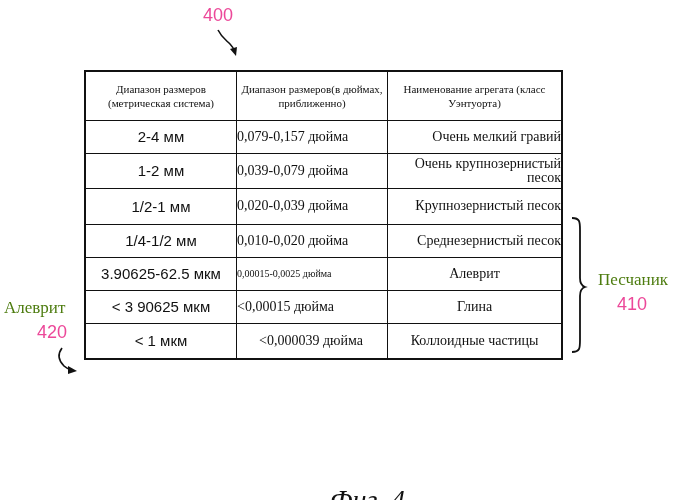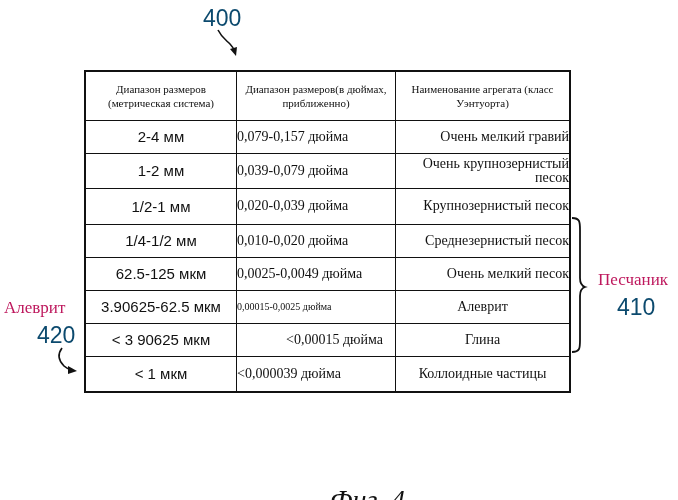--- a/index.html
+++ b/index.html
@@ -1,18 +1,18 @@
 <!DOCTYPE html>
 <html><head>
   <meta charset="utf-8">
   <style>
     html, body { margin: 0; padding: 0; background: #ffffff; }
     body { width: 678px; height: 500px; position: relative; overflow: hidden; color: #111; }
-    .ref-num { position: absolute; font-family: "Liberation Sans", sans-serif; font-size: 23px; color: #0c4a6e; }
-    .label-serif { position: absolute; font-family: "Liberation Serif", serif; font-size: 17px; color: #be185d; }
+    .ref-num { position: absolute; font-family: "Liberation Sans", sans-serif; font-size: 18px; color: #ec4899; }
+    .label-serif { position: absolute; font-family: "Liberation Serif", serif; font-size: 17px; color: #4d7c0f; }
     table.sizes {
       position: absolute; left: 84px; top: 70px;
       border-collapse: collapse;
       border: 2px solid #111;
     }
     table.sizes td, table.sizes th {
       border: 1.5px solid #111;
       padding: 0;
       vertical-align: middle;
     }
@@ -71,37 +71,32 @@
     <td class="c1">1/2-1 мм</td>
     <td class="c2">0,020-0,039 дюйма</td>
     <td class="c3 left">Крупнозернистый песок</td>
   </tr>
   <tr style="height:33px">
     <td class="c1">1/4-1/2 мм</td>
     <td class="c2">0,010-0,020 дюйма</td>
     <td class="c3 left">Среднезернистый песок</td>
   </tr>
   <tr style="height:33px">
-    <td class="c1">62.5-125 мкм</td>
-    <td class="c2">0,0025-0,0049 дюйма</td>
-    <td class="c3 left">Очень мелкий песок</td>
-  </tr>
-  <tr style="height:33px">
     <td class="c1">3.90625-62.5 мкм</td>
     <td class="c2 small">0,00015-0,0025 дюйма</td>
     <td class="c3 center">Алеврит</td>
   </tr>
   <tr style="height:33px">
     <td class="c1">&lt; 3 90625 мкм</td>
-    <td class="c2" style="text-align:right; padding-right:12px;">&lt;0,00015 дюйма</td>
+    <td class="c2" style="text-align:left; padding-right:4px;">&lt;0,00015 дюйма</td>
     <td class="c3 center">Глина</td>
   </tr>
   <tr style="height:36px">
     <td class="c1">&lt; 1 мкм</td>
-    <td class="c2" style="text-align:left; padding-right:2px;">&lt;0,000039 дюйма</td>
+    <td class="c2" style="text-align:center; padding-right:2px;">&lt;0,000039 дюйма</td>
     <td class="c3 center">Коллоидные частицы</td>
   </tr>
 </tbody>
   </table>
 
 <div class="label-serif" style="left:598px; top:270px;">Песчаник</div>
 <div class="ref-num" style="left:617px; top:294px;">410</div>
 
 <div class="label-serif" style="left:4px; top:298px;">Алеврит</div>
 <div class="ref-num" style="left:37px; top:322px;">420</div>

